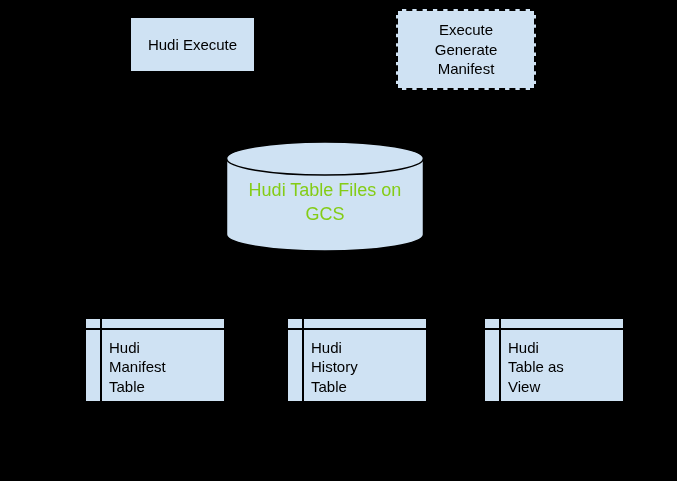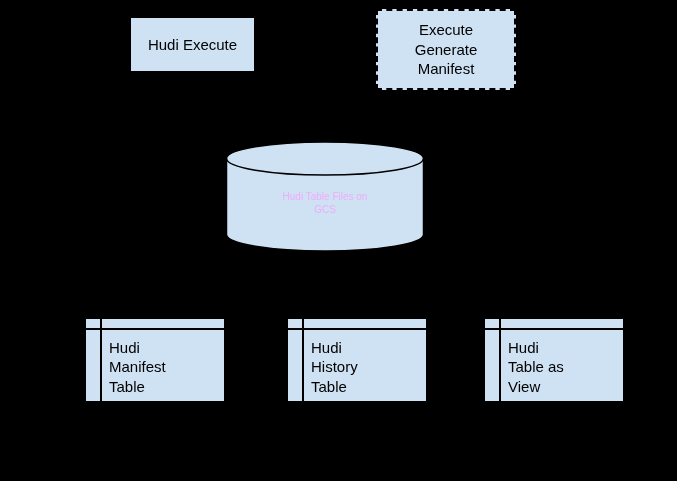--- a/index.html
+++ b/index.html
@@ -23,29 +23,29 @@
       display: flex;
       align-items: center;
       justify-content: center;
       text-align: center;
       white-space: pre-line;
       box-sizing: border-box;
     }
     .node.dashed { border-style: dashed; border-width: 2px; }
 
     #hudi-writer { left: 130px; top: 17px; width: 125px; height: 55px; }
-    #execute-generate-manifest { left: 376px; top: 9px; width: 140px; height: 81px; text-align: center; }
+    #execute-generate-manifest { left: 396px; top: 9px; width: 140px; height: 81px; text-align: center; }
 
     #gcs-cylinder { position: absolute; left: 225px; top: 140px; width: 200px; height: 113px; }
     #gcs-cylinder svg { position: absolute; left: 0; top: 0; }
     .cyl-label {
       position: absolute; inset: 0;
       display: flex; align-items: center; justify-content: center;
       text-align: center; white-space: pre-line;
-      font-size: 10px; line-height: 1.3; color: #f0abfc;
+      font-size: 18px; line-height: 1.3; color: #84cc16;
       padding-top: 12px;
     }
 
     .storage { justify-content: flex-start; text-align: left; }
     .storage .label { margin-left: 23px; position: relative; z-index: 2; margin-top: 14px; }
     .divider-v { position: absolute; top: 0; bottom: 0; left: 14px; width: 1.5px; background: #000; }
     .divider-h { position: absolute; left: 0; right: 0; top: 9px; height: 1.5px; background: #000; }
 
     #hudi-manifest-table { left: 85px;  top: 318px; width: 140px; height: 84px; }
     #hudi-history-table  { left: 287px; top: 318px; width: 140px; height: 84px; }

